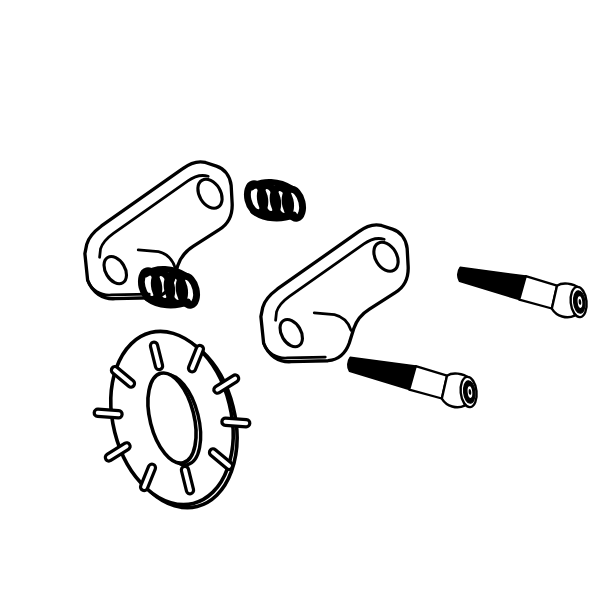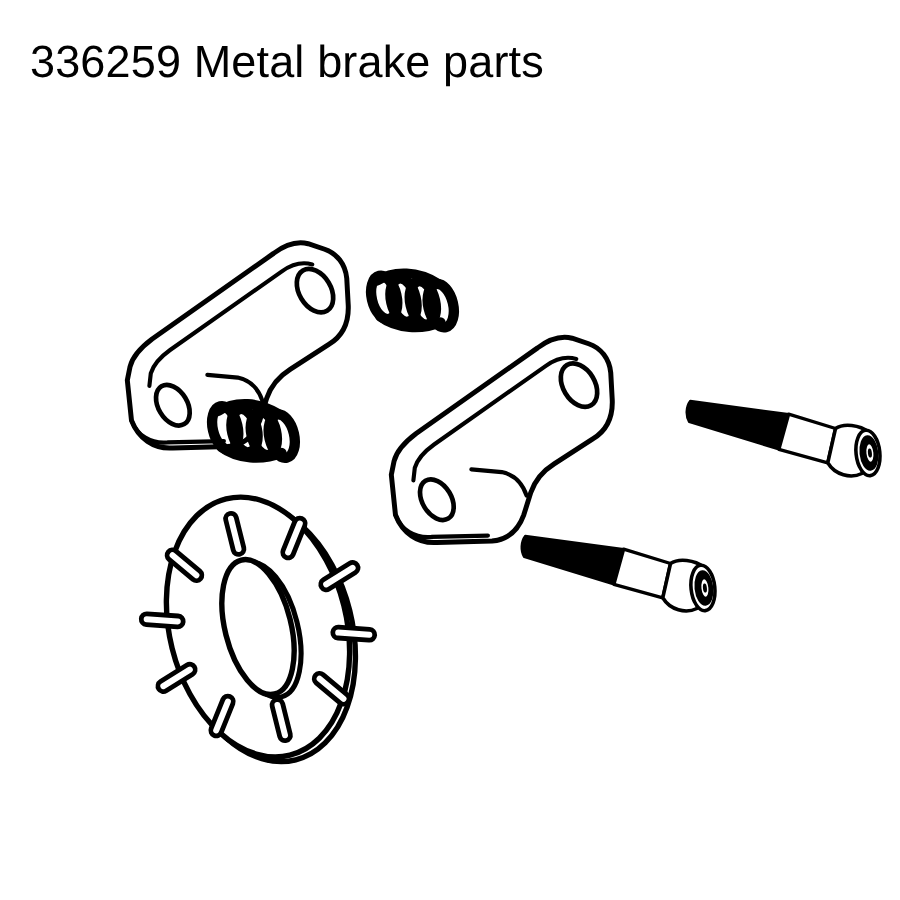--- a/index.html
+++ b/index.html
@@ -37,21 +37,20 @@
     width: 600px;
     height: 600px;
   }
   svg { display: block; }
 </style>
 </head>
 <body>
 
 <div id="page">
 
-  <div id="title">336259 Metal brake parts</div>
 
   <div id="artboard">
     <svg width="600" height="600" viewBox="0 0 600 600">
 
       <defs>
 
         <g id="brakeArmShape">
 
           <path d="M 14,118 L 16,108
                    C 18,100 24,94 32,88

